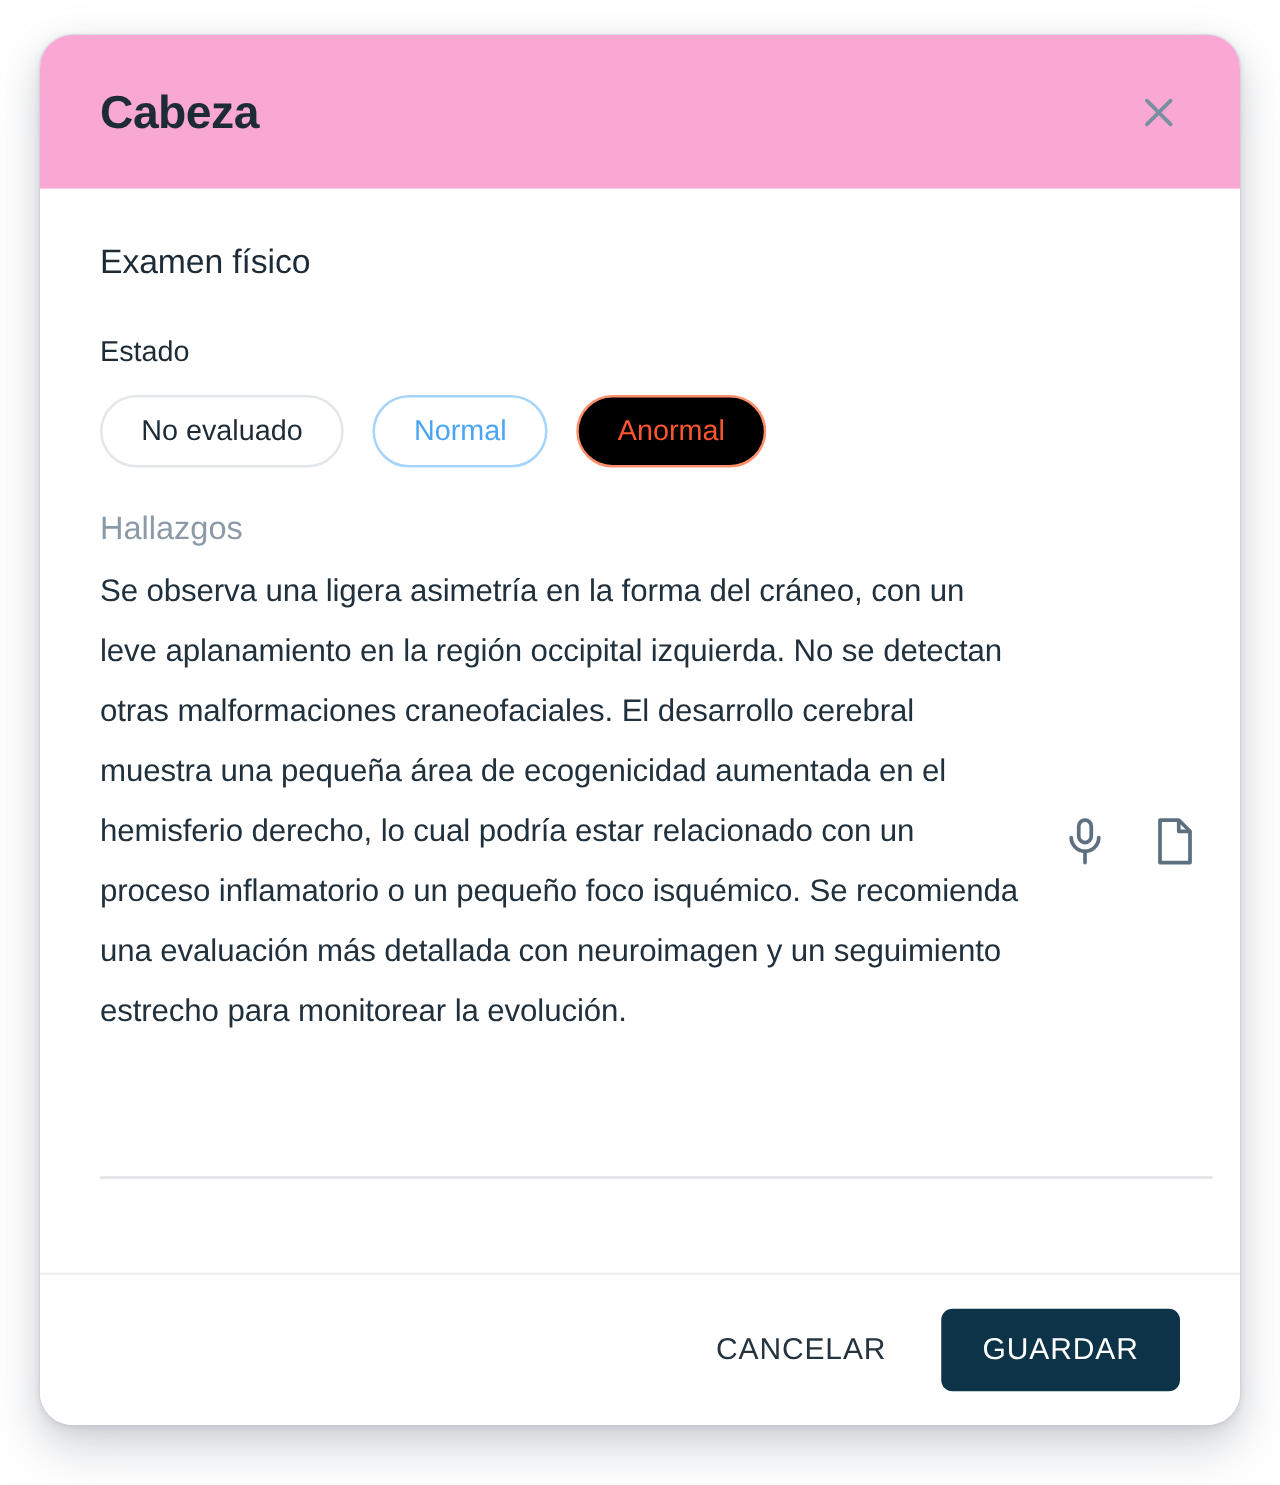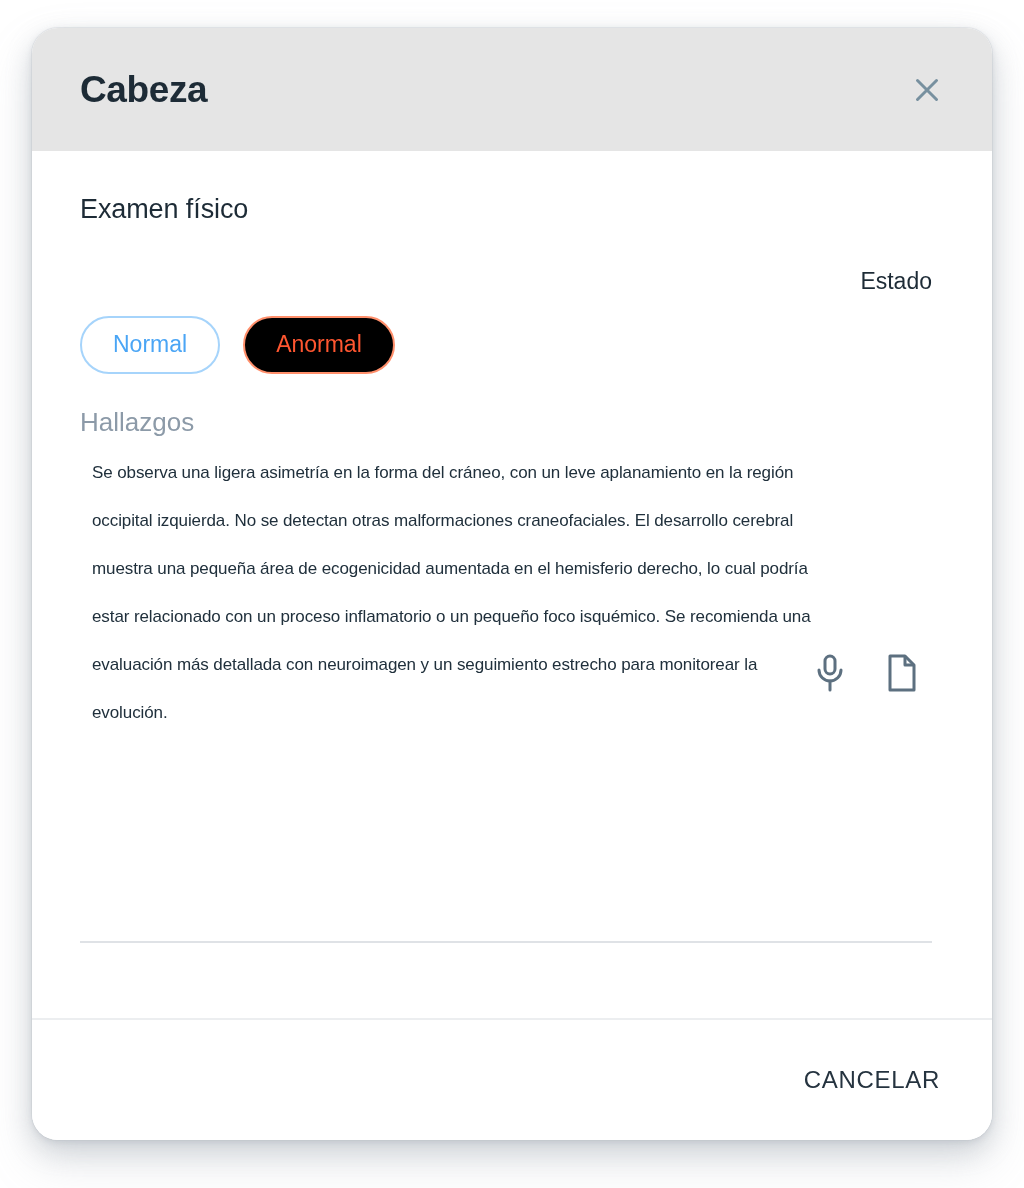--- a/index.html
+++ b/index.html
@@ -37,21 +37,21 @@
       0 10px 26px rgba(150,158,168,0.32),
       0 22px 46px rgba(155,162,172,0.26);
     overflow: hidden;
     display: flex;
     flex-direction: column;
   }
 
   
   .modal-header {
     height: 123px;
-    background: #e5e5e5;
+    background: #f9a8d4;
     display: flex;
     align-items: center;
     justify-content: space-between;
     padding: 0 48px;
     box-sizing: border-box;
     flex: 0 0 auto;
   }
   .modal-title {
     font-size: 37px;
     font-weight: bold;
@@ -67,41 +67,40 @@
     justify-content: center;
     cursor: pointer;
     margin-right: -6px;
   }
   .close-button svg { display: block; }
 
   
   .modal-body {
     flex: 1 1 auto;
     background: #ffffff;
-    padding: 44px 60px 0 48px;
+    padding: 44px 22px 0 48px;
     box-sizing: border-box;
     position: relative;
   }
 
   .section-title {
     font-size: 27px;
     font-weight: 500;
     color: #1d2b36;
     letter-spacing: -0.1px;
     margin: 0 0 44px 0;
     line-height: 1.1;
   }
 
   .field-label {
     font-size: 23px;
     font-weight: 500;
     color: #1d2b36;
     margin: 0 0 22px 0;
     line-height: 1.1;
-    text-align: right;
   }
 
   
   .chip-row {
     display: flex;
     align-items: center;
     gap: 23px;
     margin-bottom: 34px;
   }
   .chip {
@@ -142,25 +141,25 @@
     line-height: 1.1;
   }
 
   .findings-wrap {
     position: relative;
     border-bottom: 2px solid #dfe2e6;
     padding-bottom: 22px;
     min-height: 470px;
   }
   .findings-text {
-    font-size: 17px;
+    font-size: 25px;
     line-height: 48px;
     color: #20303c;
     width: 740px;
-    margin: 12px;
+    margin: 0;
     white-space: pre-wrap;
     letter-spacing: -0.1px;
   }
 
   .findings-actions {
     position: absolute;
     right: 8px;
     top: 200px;
     display: flex;
     align-items: center;
@@ -232,20 +231,21 @@
       </div>
     </div>
 
     <div class="modal-body">
 
       <div class="section-title">Examen físico</div>
 
       <div class="field-label">Estado</div>
 
       <div class="chip-row">
+        <div class="chip chip-neutral">No evaluado</div>
         <div class="chip chip-normal">Normal</div>
         <div class="chip chip-abnormal">Anormal</div>
       </div>
 
       <div class="findings-label">Hallazgos</div>
 
       <div class="findings-wrap">
         <div class="findings-text">Se observa una ligera asimetría en la forma del cráneo, con un leve aplanamiento en la región occipital izquierda. No se detectan otras malformaciones craneofaciales. El desarrollo cerebral muestra una pequeña área de ecogenicidad aumentada en el hemisferio derecho, lo cual podría estar relacionado con un proceso inflamatorio o un pequeño foco isquémico. Se recomienda una evaluación más detallada con neuroimagen y un seguimiento estrecho para monitorear la evolución.</div>
 
         <div class="findings-actions">
@@ -266,16 +266,17 @@
               </svg>
             </span>
           </div>
         </div>
       </div>
 
     </div>
 
     <div class="modal-footer">
       <button class="btn-text">CANCELAR</button>
+      <button class="btn-primary">GUARDAR</button>
     </div>
 
   </div>
 </div>
 
 </body></html>

